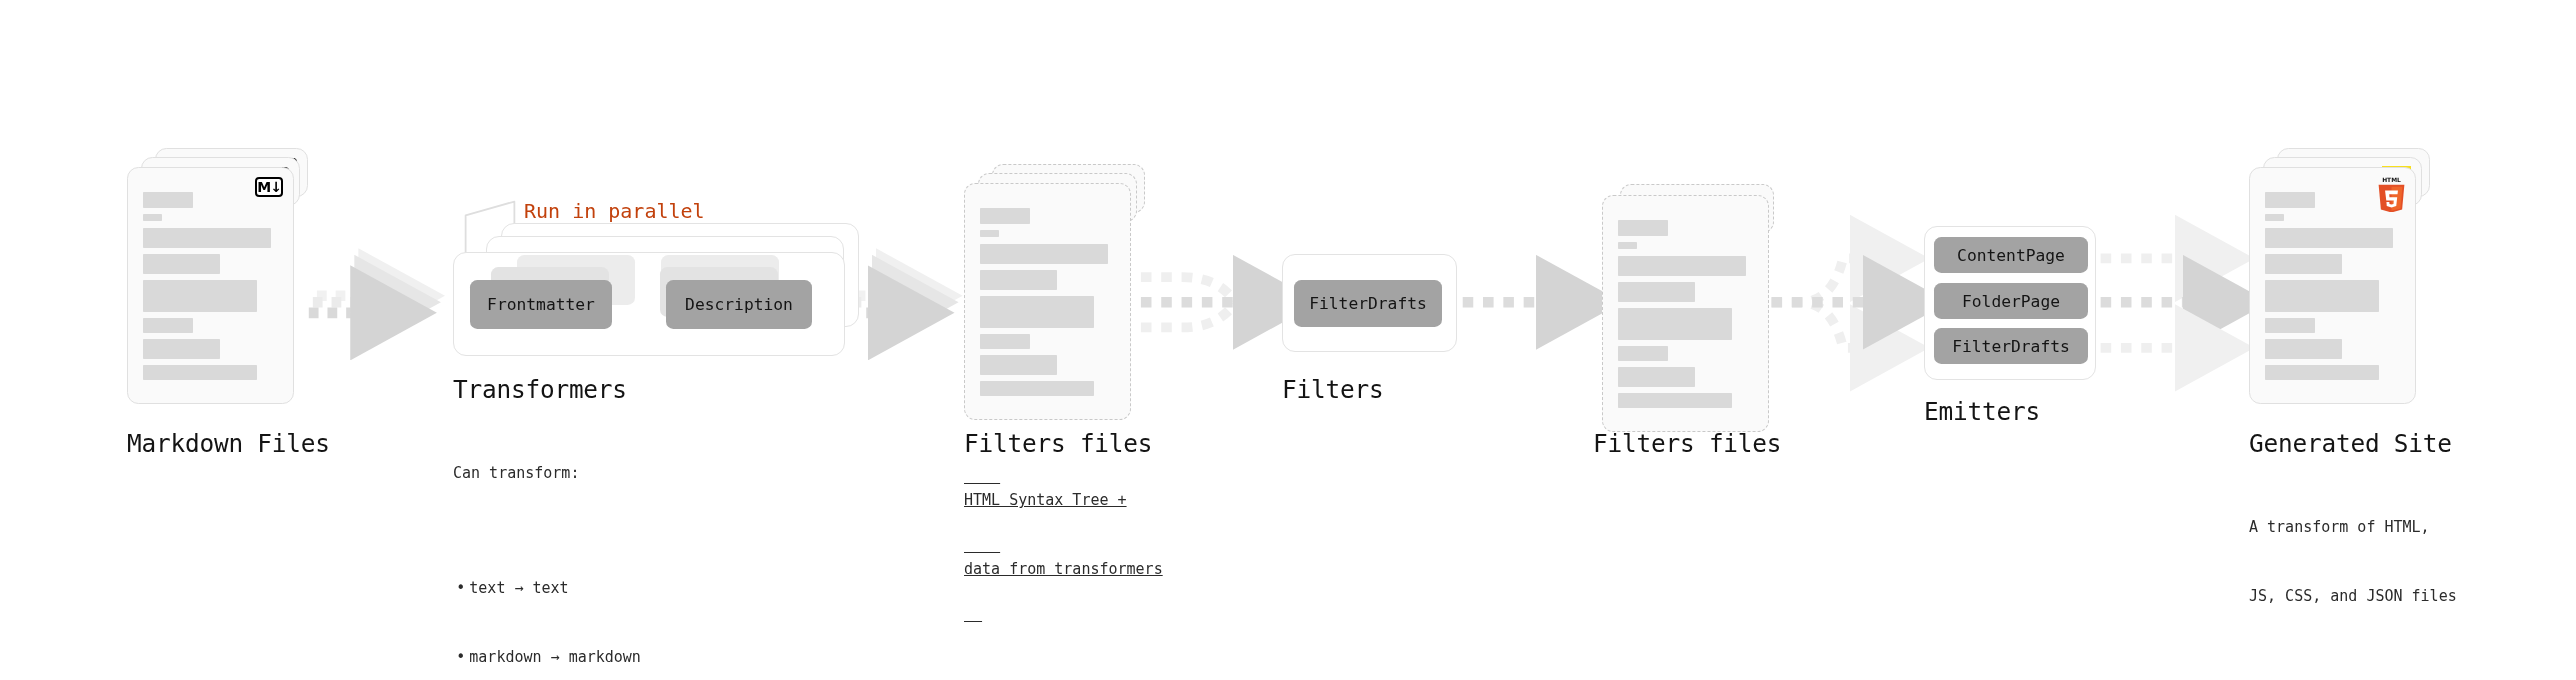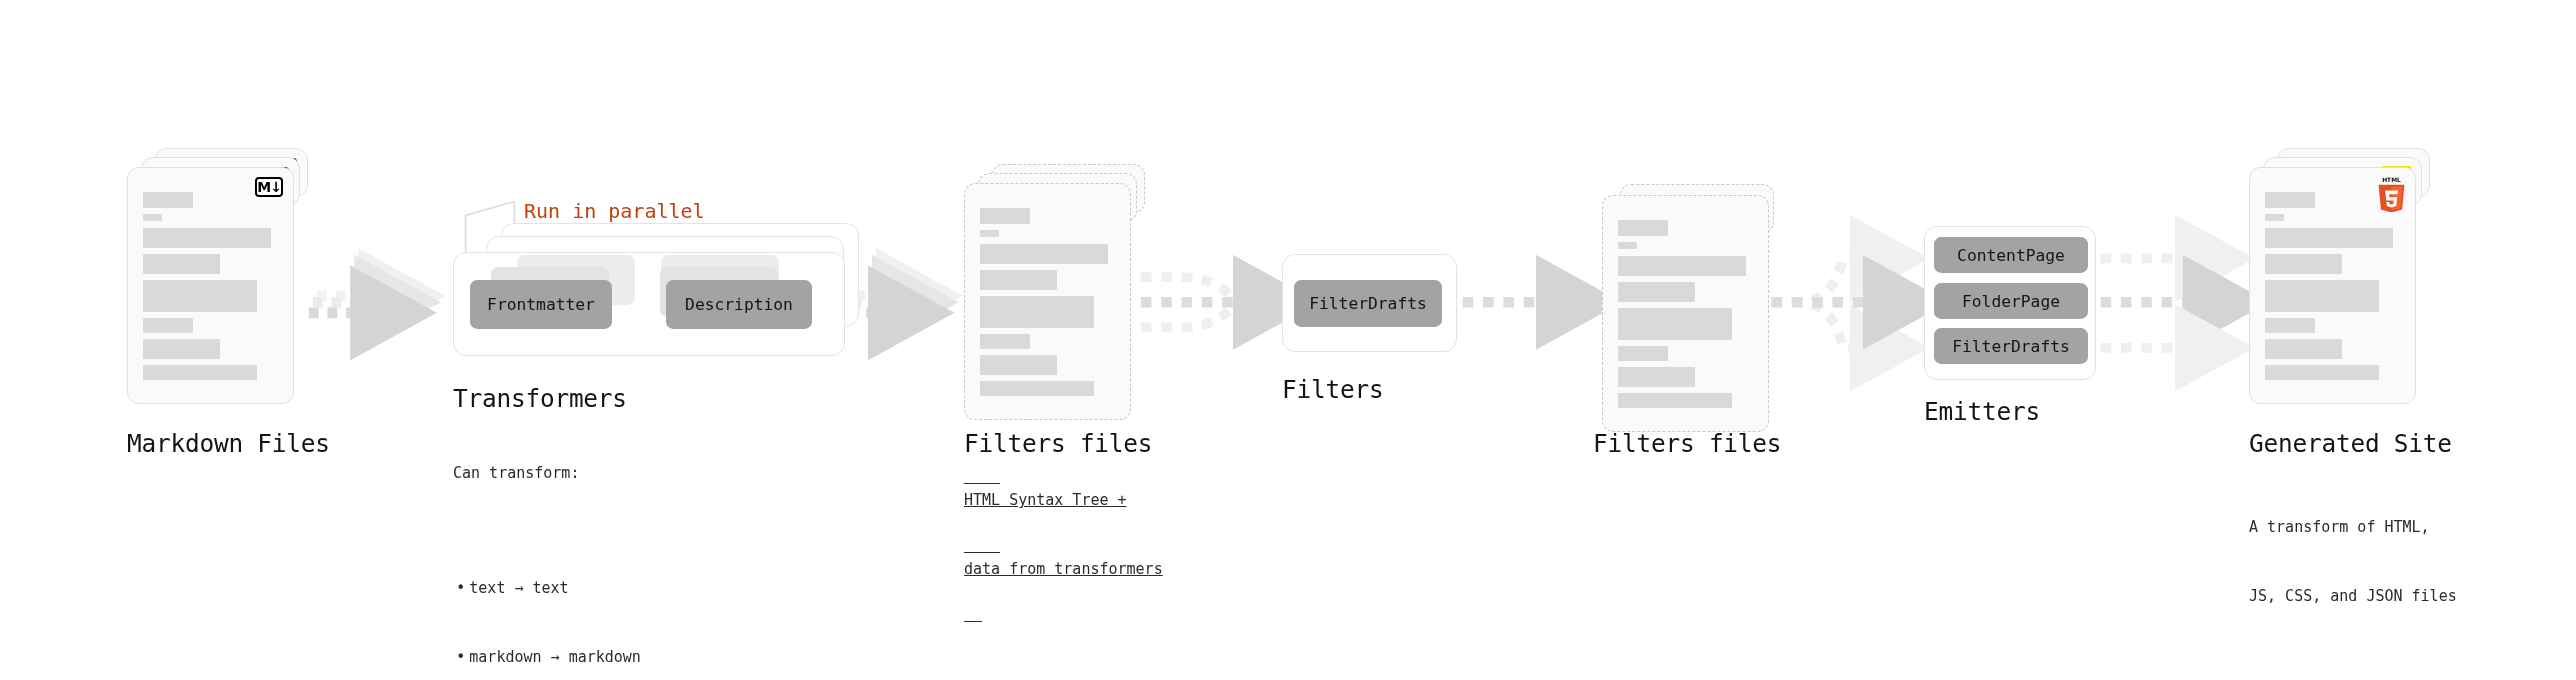--- a/index.html
+++ b/index.html
@@ -239,21 +239,21 @@
   <div class="pill ghost2" style="left:517px; top:255px; width:118px; height:50px;">Frontmatter</div>
   <div class="pill ghost2" style="left:661px; top:255px; width:118px; height:50px;">Description</div>
   <div class="pill ghost1" style="left:491px; top:267px; width:118px; height:50px;">Frontmatter</div>
   <div class="pill ghost1" style="left:660px; top:267px; width:118px; height:50px;">Description</div>
 
   <div class="pill" style="left:470px; top:280px; width:142px; height:49px;">Frontmatter</div>
   <div class="pill" style="left:666px; top:280px; width:146px; height:49px;">Description</div>
 
   <div class="annot" style="left:524px; top:199px;">Run in parallel</div>
 
-  <div class="stage-title" style="left:453px; top:384px;">Transformers</div>
+  <div class="stage-title" style="left:453px; top:375px;">Transformers</div>
   <div class="stage-caption" style="left:453px; top:416px;">
     <div>Can transform:</div>
     <ul>
       <li>text → text</li>
       <li>markdown → markdown</li>
       
     </ul>
   </div>
 
   <div class="abs" style="left:964px; top:183px;">

